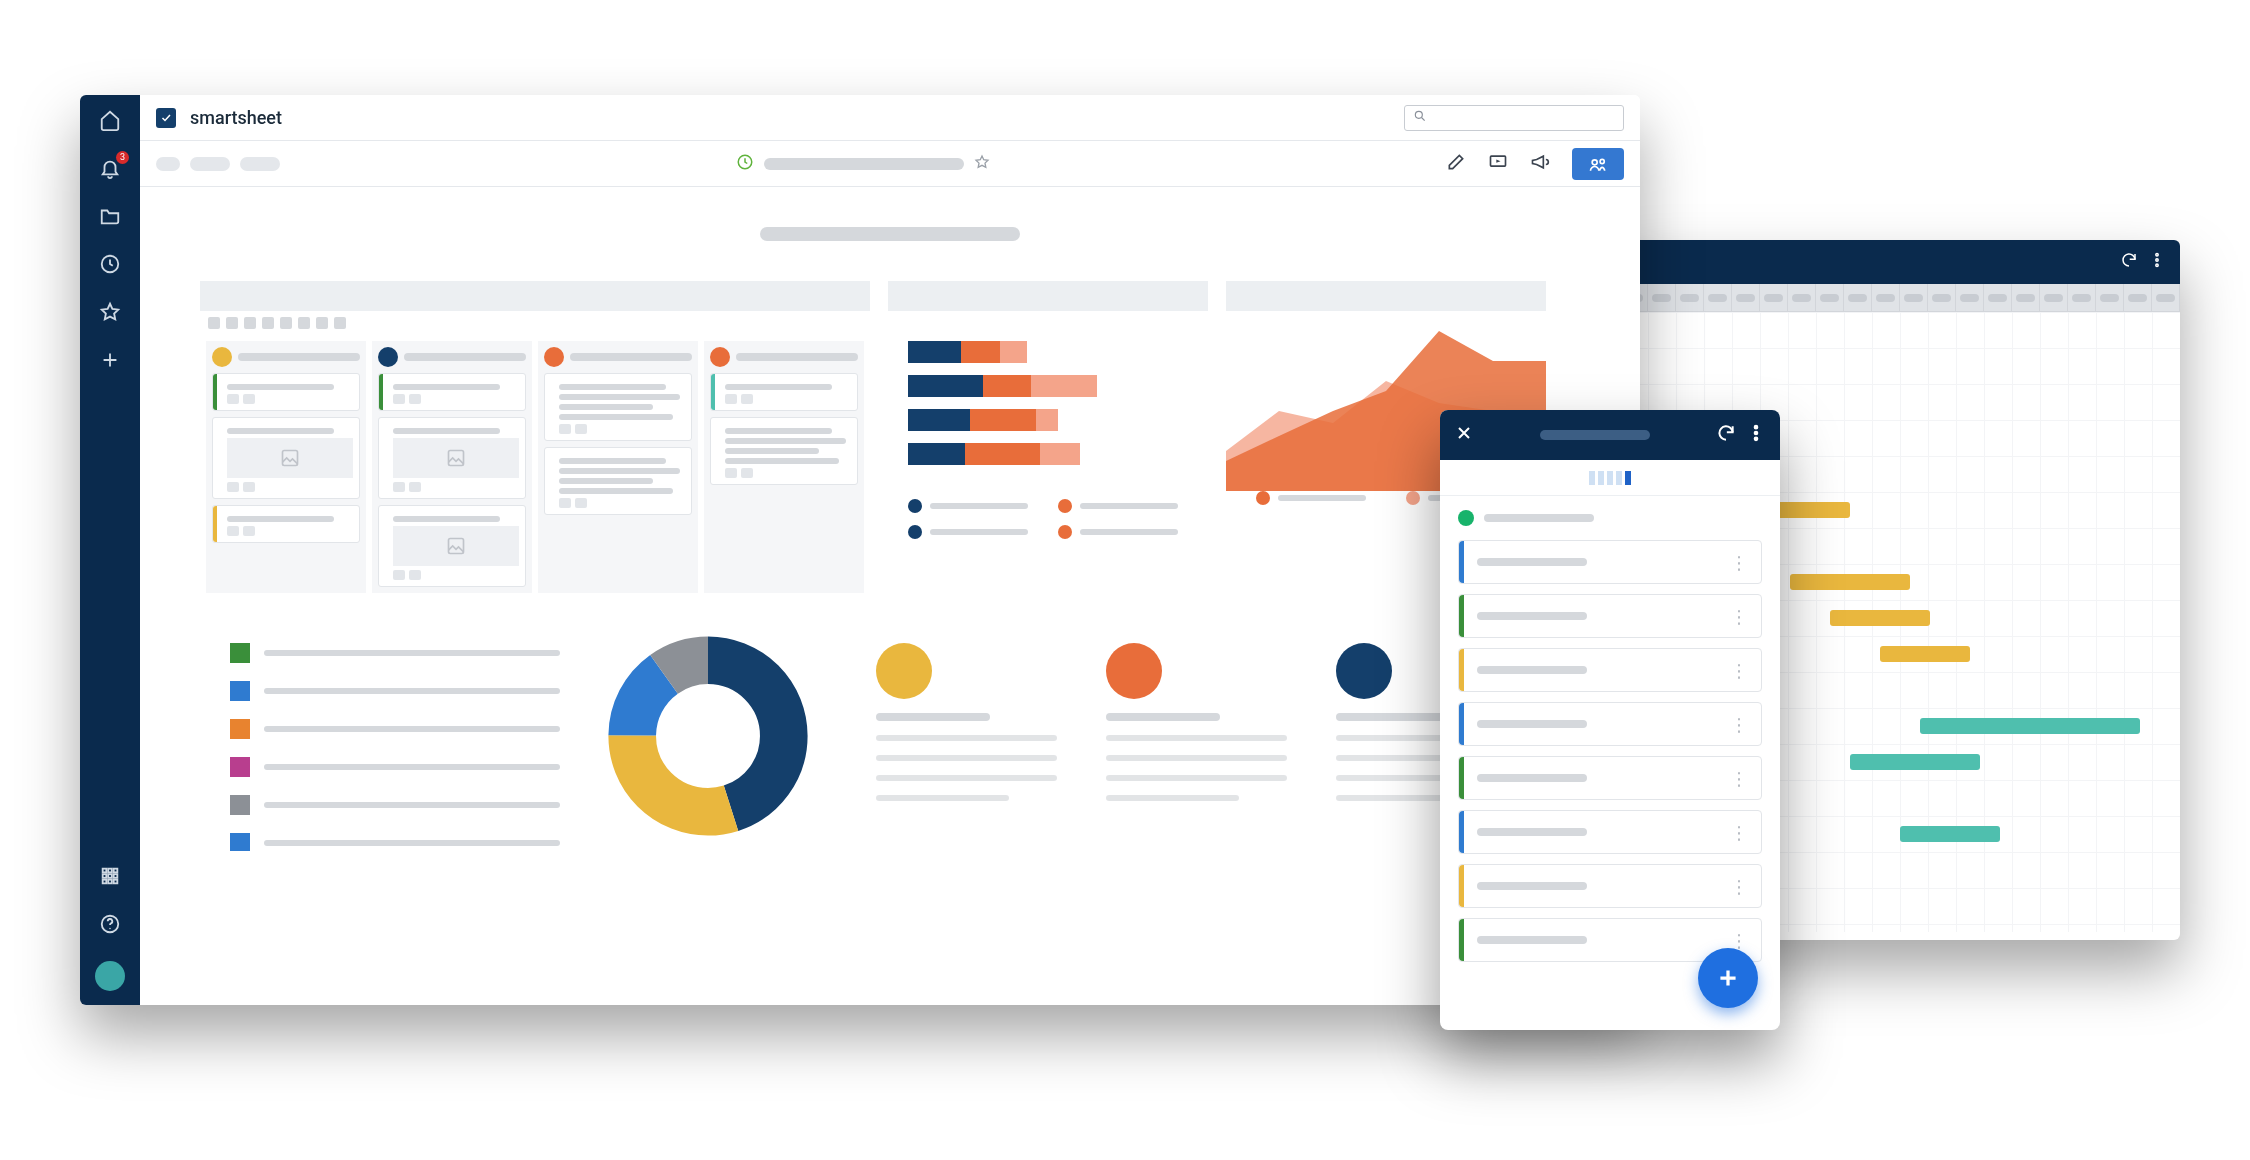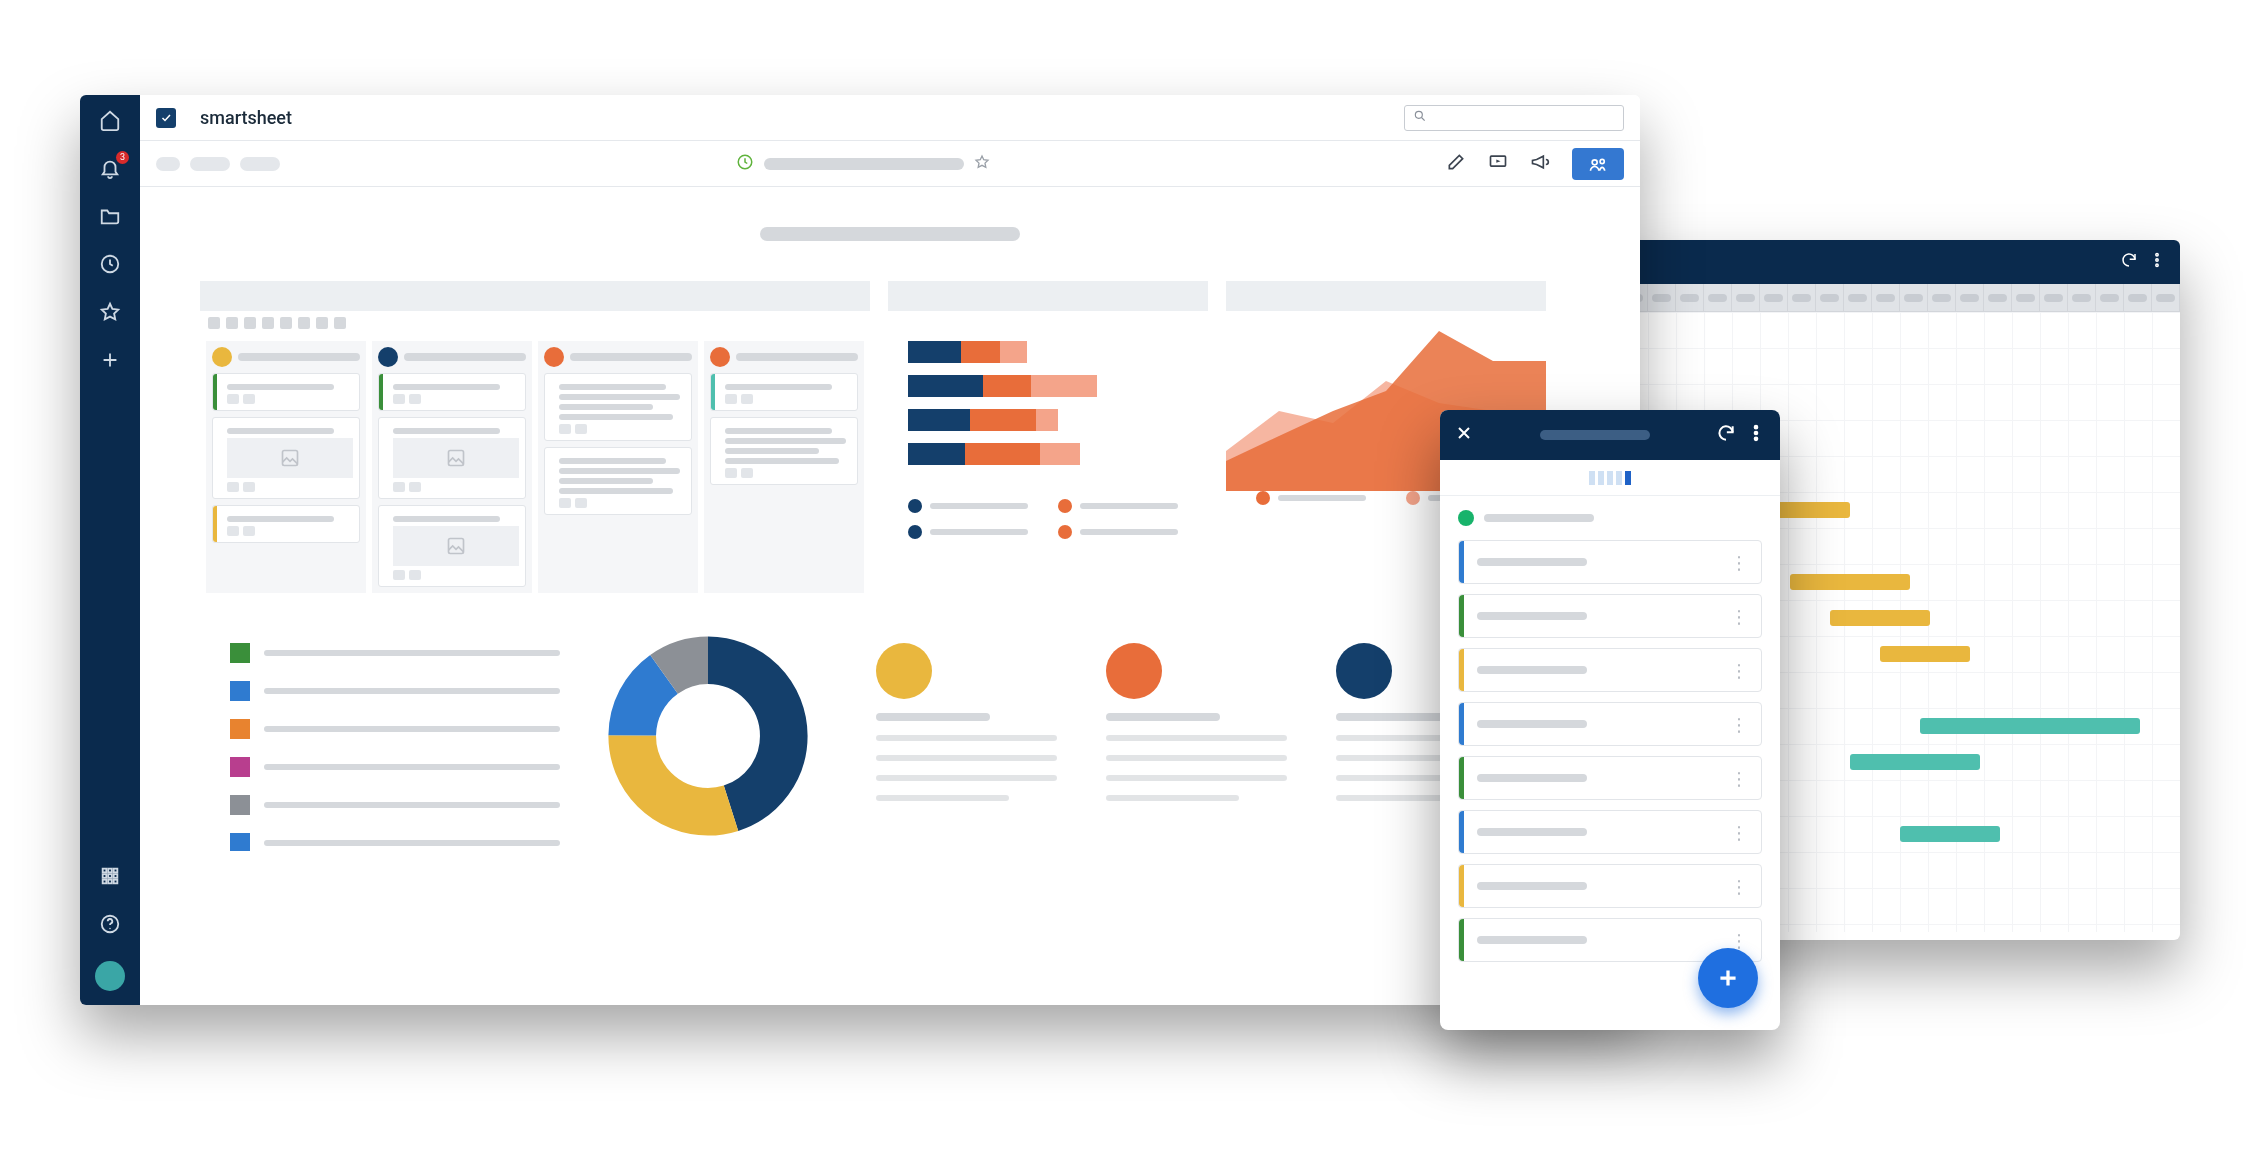--- a/index.html
+++ b/index.html
@@ -42,21 +42,21 @@
 }
 
 
 .main-col { flex: 1; display: flex; flex-direction: column; background: #fff; }
 
 .topbar {
   height: 46px; padding: 0 16px;
   display: flex; align-items: center;
   border-bottom: 1px solid #e5e8ec;
 }
-.brand { display: flex; align-items: center; gap: 24px; color: #1b2b3a; font-weight: 500; font-size: 18px; }
+.brand { display: flex; align-items: center; gap: 14px; color: #1b2b3a; font-weight: 500; font-size: 18px; }
 .brand-mark { width: 20px; height: 20px; background: #143f6b; border-radius: 3px; display:flex; align-items:center; justify-content:center;}
 .brand-mark svg{ width:12px; height:12px; stroke:#fff; stroke-width:3; fill:none;}
 .topbar-spacer { flex: 1; }
 .search-box {
   width: 220px; height: 26px;
   border: 1px solid #c8ccd2; border-radius: 3px;
   display: flex; align-items: center; padding: 0 8px;
 }
 .search-box svg { width: 14px; height: 14px; stroke: #8a909a; fill:none; stroke-width:2;}
 

